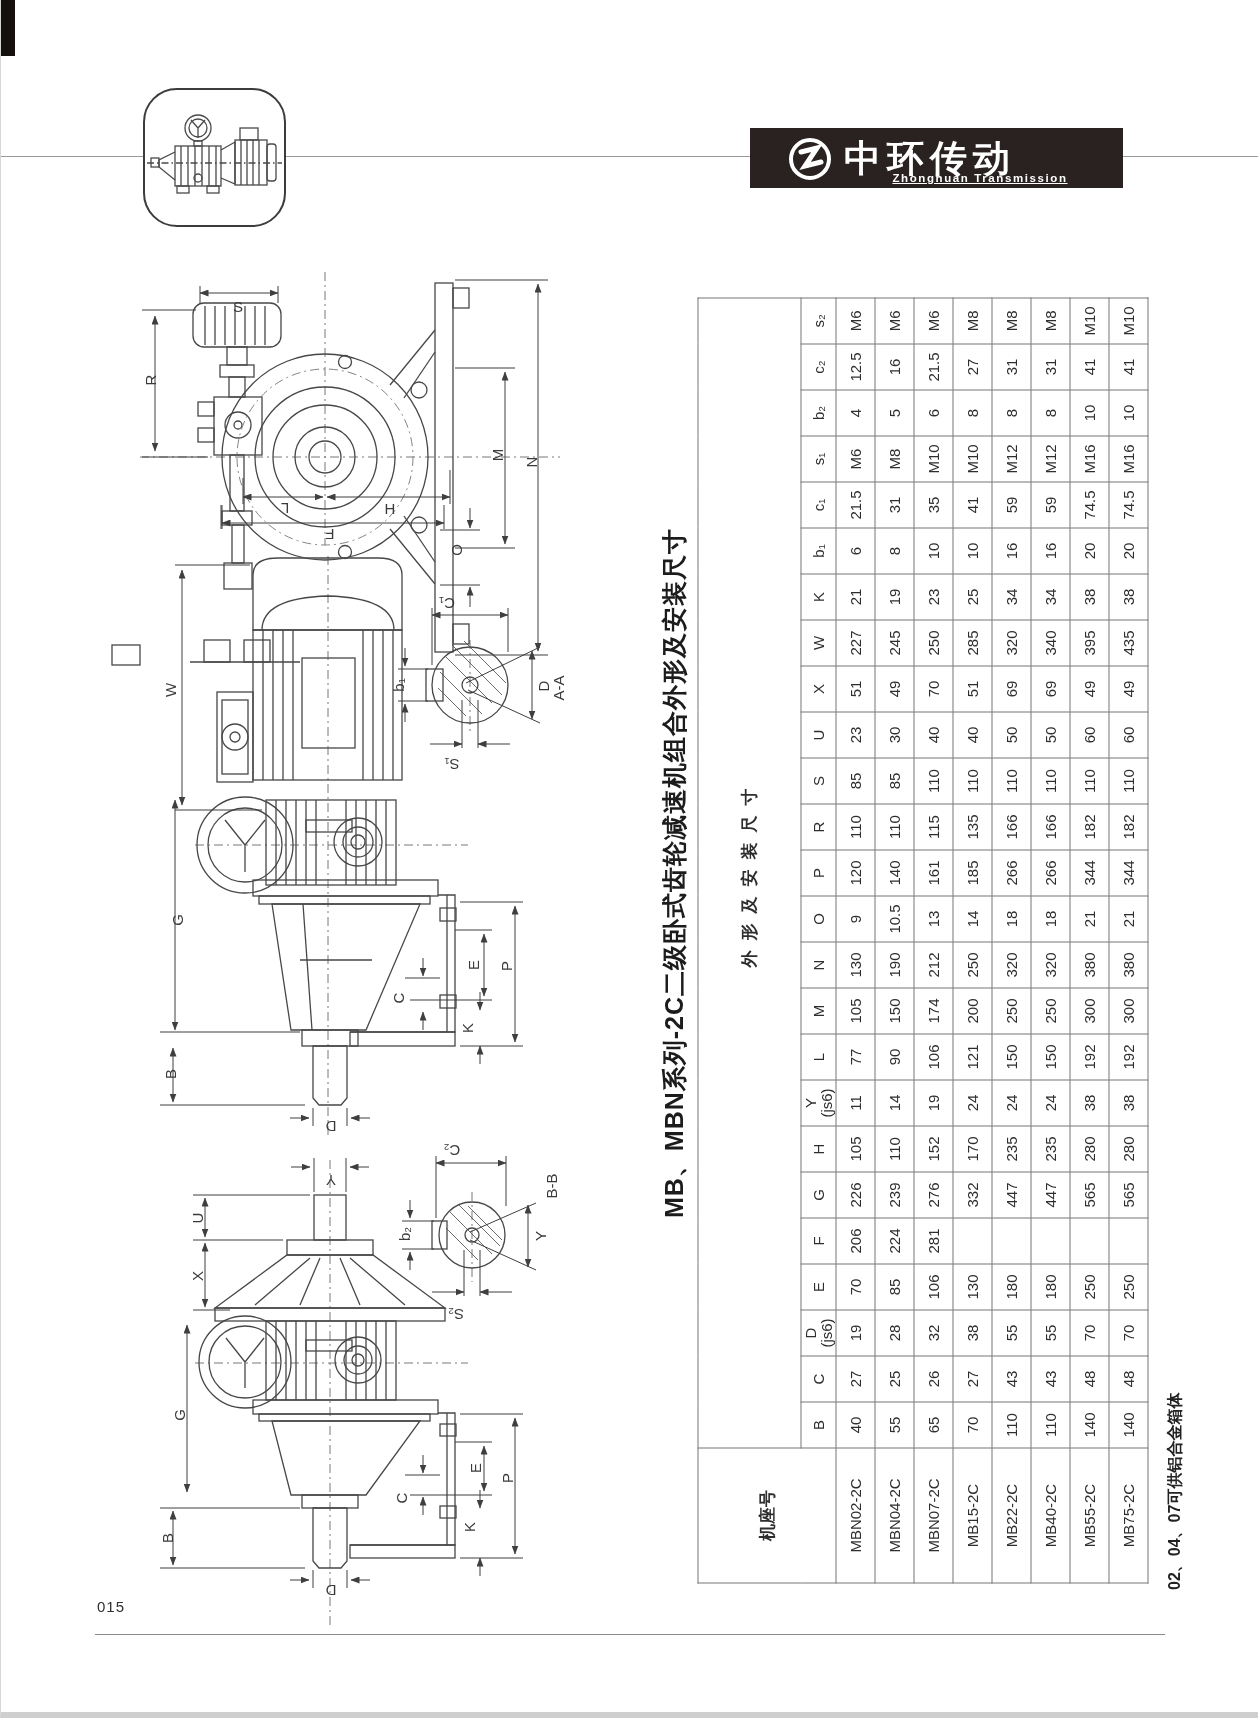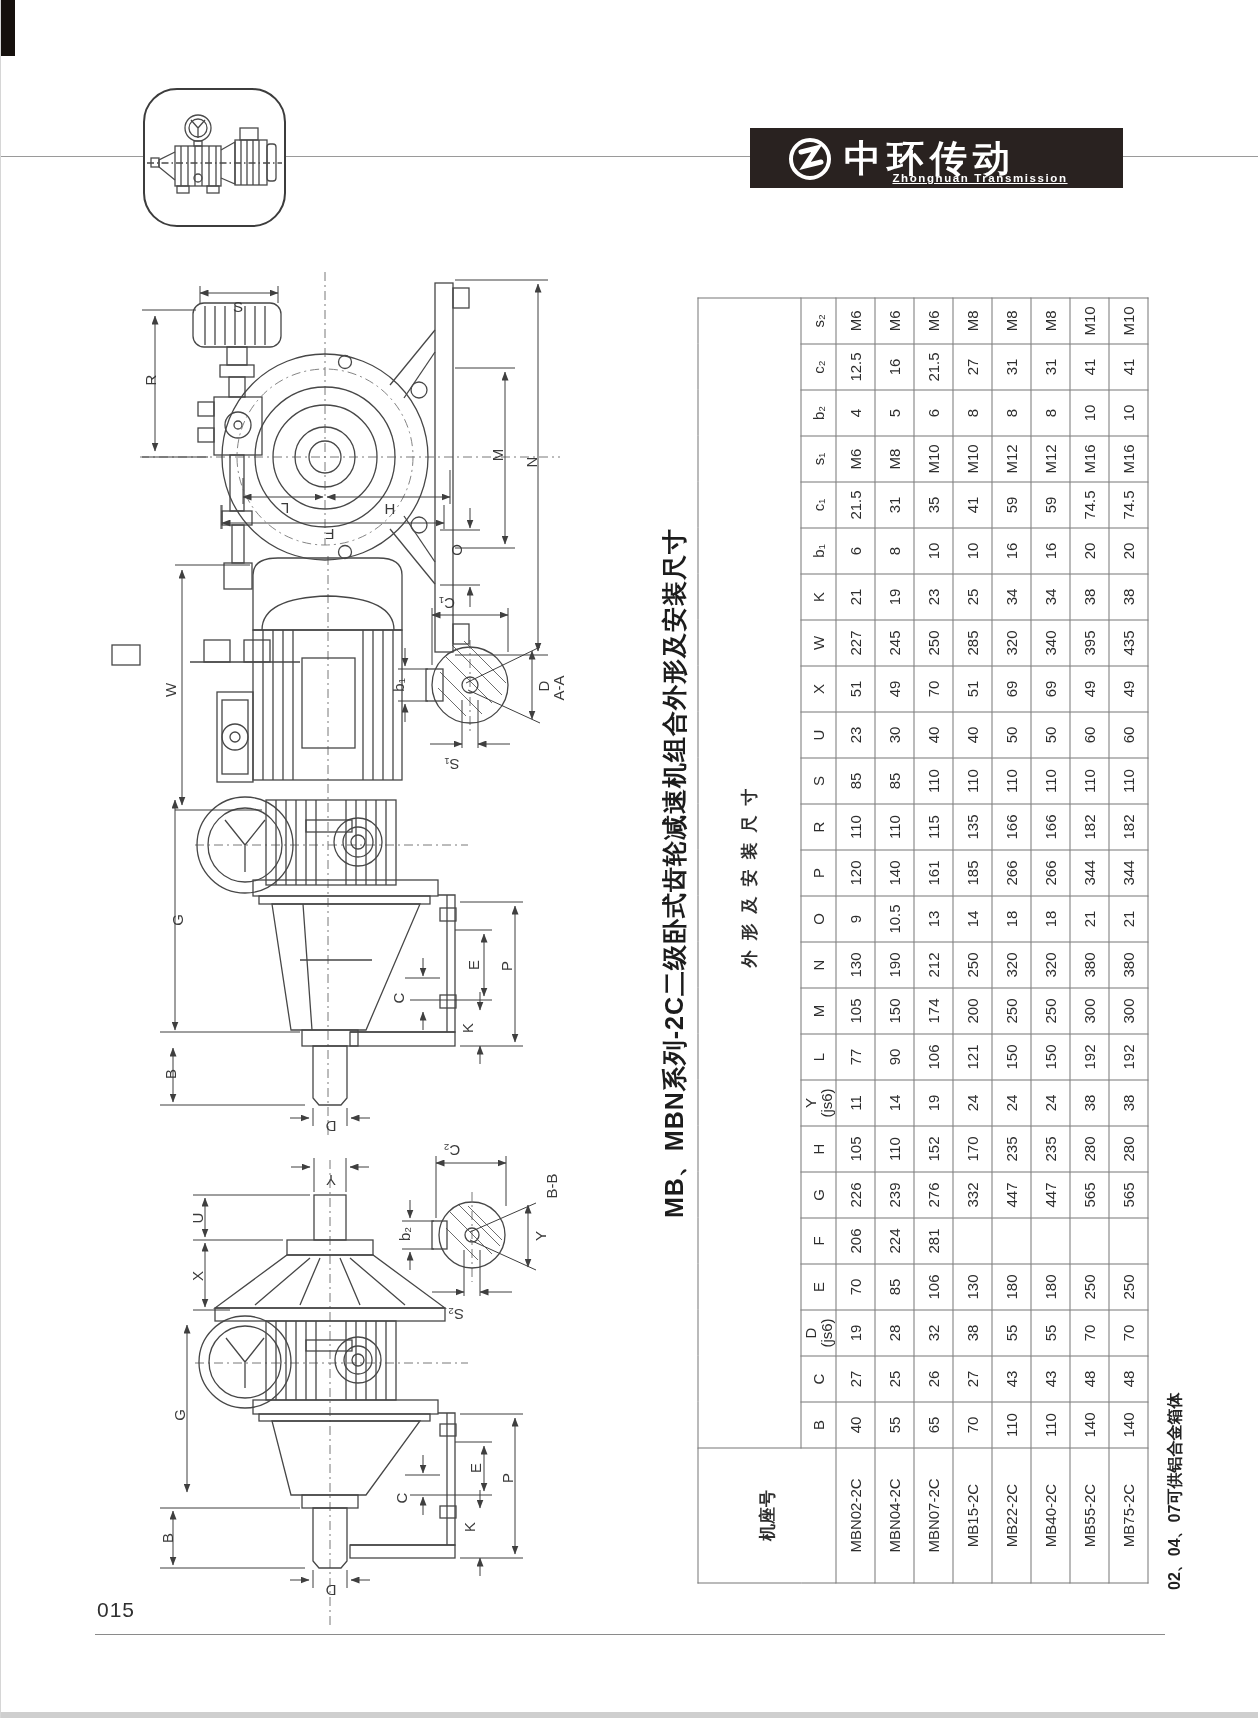--- a/index.html
+++ b/index.html
@@ -32,21 +32,21 @@
   table.dim tbody tr{height:39px;}
   #table-note{position:absolute;left:1016px;top:1417px;width:322px;height:24px;transform:rotate(-90deg);
         font-size:16px;font-weight:bold;color:#222;white-space:nowrap;}
   
   #drawings{position:absolute;left:0;top:0;}
   .dimlab{position:absolute;transform:translate(-50%,-50%);font-size:15px;color:#3a3a3a;white-space:nowrap;}
   .r0{transform:translate(-50%,-50%) rotate(0deg);}
   .r90{transform:translate(-50%,-50%) rotate(-90deg);}
   .r180{transform:translate(-50%,-50%) rotate(180deg);}
   
-  #page-num{position:absolute;left:97px;top:1598px;font-size:21px;color:#2f2f2f;letter-spacing:1px;}
+  #page-num{position:absolute;left:97px;top:1598px;font-size:15px;color:#2f2f2f;letter-spacing:1px;}
   #rule-bottom{position:absolute;left:95px;top:1634px;width:1070px;height:1px;background:#8a8a8a;}
   #page-edge-bottom{position:absolute;left:0;top:1712px;width:1258px;height:6px;background:#cfcfcf;}
   #page-edge-left{position:absolute;left:0;top:0;width:1px;height:1718px;background:#d6d6d6;}
 </style>
 </head>
 <body>
 
 <div id="page">
 
   <div id="rule-top"></div>

